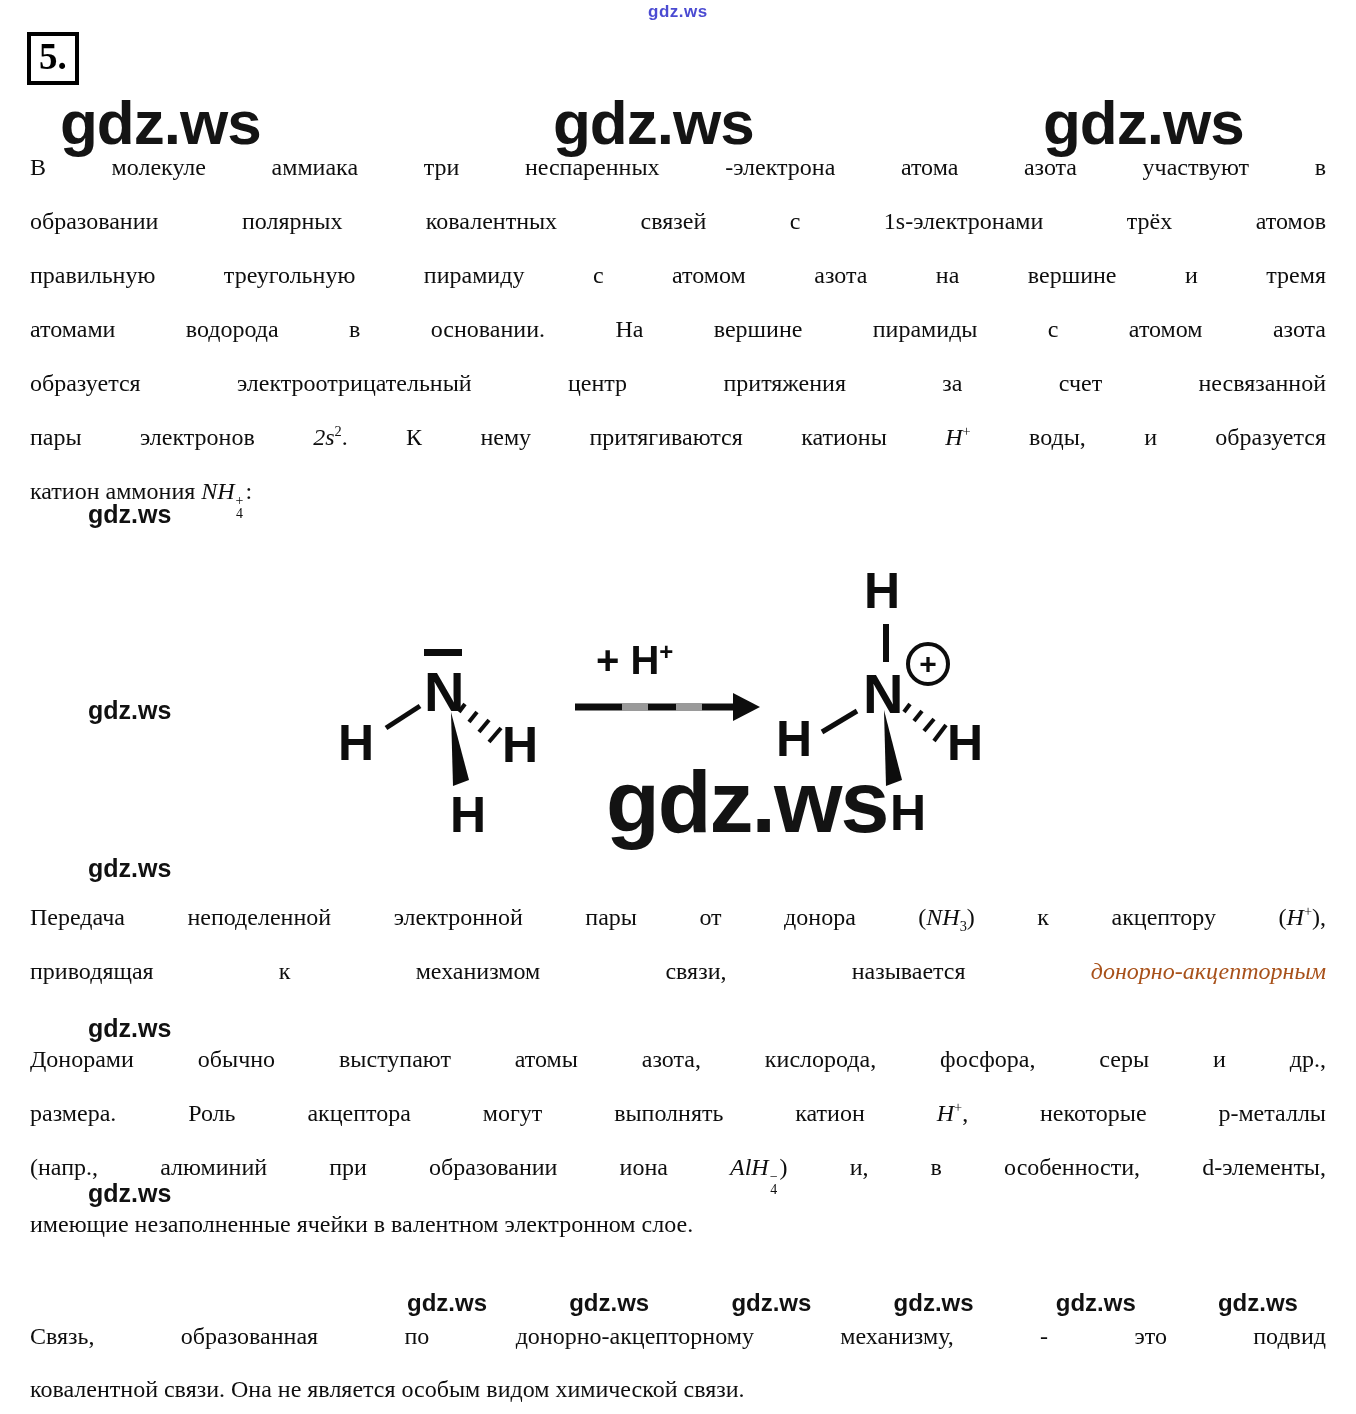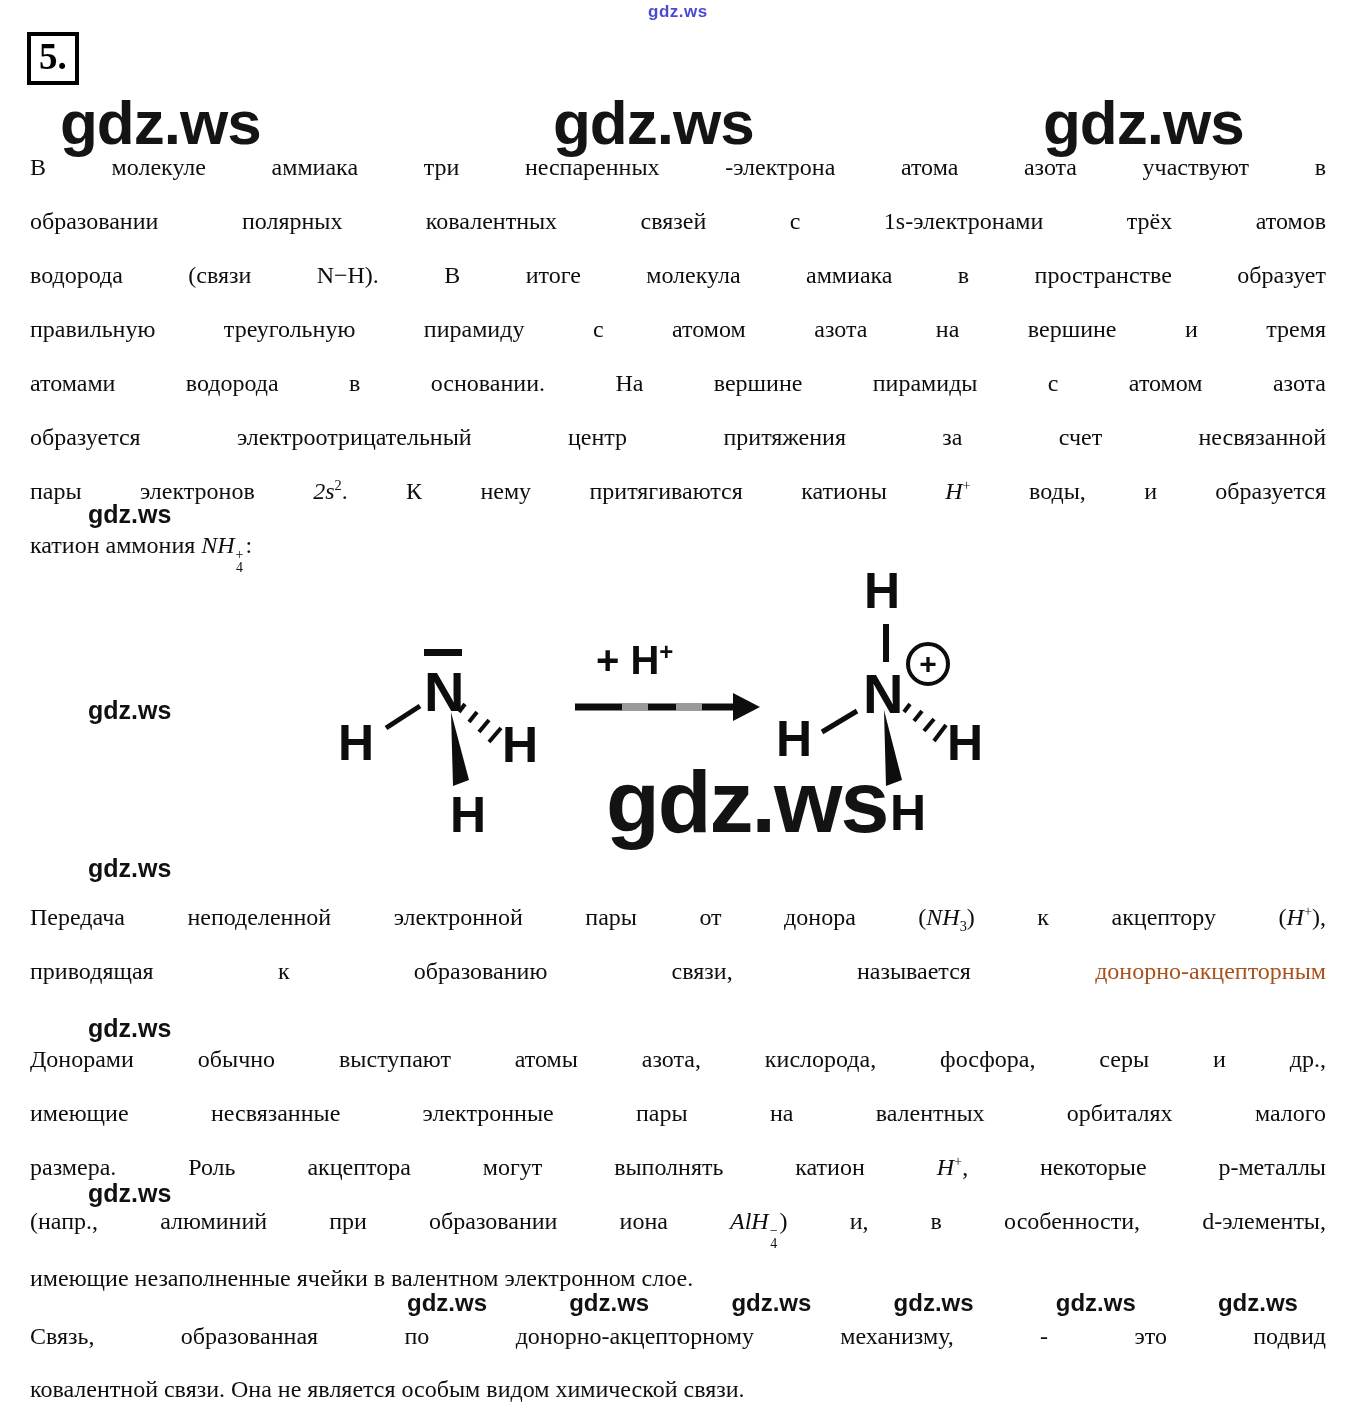--- a/index.html
+++ b/index.html
@@ -57,21 +57,21 @@
   .jl { text-align:justify; text-align-last:justify; }
   .ll { text-align:center; text-align-last:left; }
   .m  { font-style:italic; font-family:"Liberation Serif", serif; }
   sup { font-size:0.6em; line-height:0; }
   sub { font-size:0.6em; line-height:0; }
   .stk {
     display:inline-flex; flex-direction:column; align-items:center;
     vertical-align:-0.45em; font-size:0.58em; line-height:0.95;
     font-style:normal; margin-left:1px; margin-right:2px;
   }
-  .em-accent { color:var(--accent,#a8511a); }
+  .em-accent { font-style:italic; color:var(--accent,#a8511a); }
   
   .bonds { position:absolute; left:0; top:560px; width:1356px; height:300px; }
   .atom {
     position:absolute; line-height:1;
     font-family:"Liberation Sans", sans-serif; font-weight:700;
     color:#0d0d0d;
   }
   .atom-n { font-size:56px; }
   .atom-h { font-size:50px; }
   .lone-pair {
@@ -99,21 +99,20 @@
 
 <div class="badge">5.</div>
 
 <span class="wm-big" style="left:60px">gdz.ws</span>
 <span class="wm-big" style="left:553px">gdz.ws</span>
 <span class="wm-big" style="left:1043px">gdz.ws</span>
 
 <div class="para" style="top:140px">
   <div class="jl">В молекуле аммиака три неспаренных -электрона атома азота участвуют в</div>
   <div class="jl">образовании полярных ковалентных связей с 1s-электронами трёх атомов</div>
-  <div class="jl">водорода (связи N−H). В итоге молекула аммиака в пространстве образует</div>
   <div class="jl">правильную треугольную пирамиду с атомом азота на вершине и тремя</div>
   <div class="jl">атомами водорода в основании. На вершине пирамиды с атомом азота</div>
   <div class="jl">образуется электроотрицательный центр притяжения за счет несвязанной</div>
   <div class="jl"><span>пары электронов </span><span class="m">2s</span><sup>2</sup><span>. К нему притягиваются катионы </span><span class="m">H</span><sup>+</sup><span> воды, и образуется</span></div>
   <div class="ll"><span>катион аммония </span><span class="m">NH</span><span class="stk">
         <span>+</span>
         <span>4</span>
       </span><span>:</span></div>
 </div>
 
@@ -164,28 +163,27 @@
 <span class="atom atom-h" style="left:776px; top:714px">H</span>
 <span class="atom atom-h" style="left:947px; top:718px">H</span>
 <span class="atom atom-h" style="left:890px; top:788px">H</span>
 
 <span class="wm-huge">gdz.ws</span>
 
 <span class="wm-sm" style="left:88px; top:856px">gdz.ws</span>
 
 <div class="para" style="top:890px">
   <div class="jl"><span>Передача неподеленной электронной пары от донора (</span><span class="m">NH</span><sub>3</sub><span>) к акцептору (</span><span class="m">H</span><sup>+</sup><span>),</span></div>
-  <div class="jl"><span>приводящая к образованию связи, называется </span><span class="em-accent">донорно-акцепторным</span></div>
+  <div class="jl"><span>приводящая к механизмом связи, называется </span><span class="em-accent">донорно-акцепторным</span></div>
 </div>
 
 <span class="wm-sm" style="left:88px; top:1016px">gdz.ws</span>
 
 <div class="para" style="top:1032px">
   <div class="jl">Донорами обычно выступают атомы азота, кислорода, фосфора, серы и др.,</div>
-  <div class="jl">имеющие несвязанные электронные пары на валентных орбиталях малого</div>
   <div class="jl"><span>размера. Роль акцептора могут выполнять катион </span><span class="m">H</span><sup>+</sup><span>, некоторые p-металлы</span></div>
   <div class="jl"><span>(напр., алюминий при образовании иона </span><span class="m">AlH</span><span class="stk">
         <span>−</span>
         <span>4</span>
       </span><span>) и, в особенности, d-элементы,</span></div>
   <div class="ll">имеющие незаполненные ячейки в валентном электронном слое.</div>
 </div>
 
 <span class="wm-sm" style="left:88px; top:1181px">gdz.ws</span>
 

